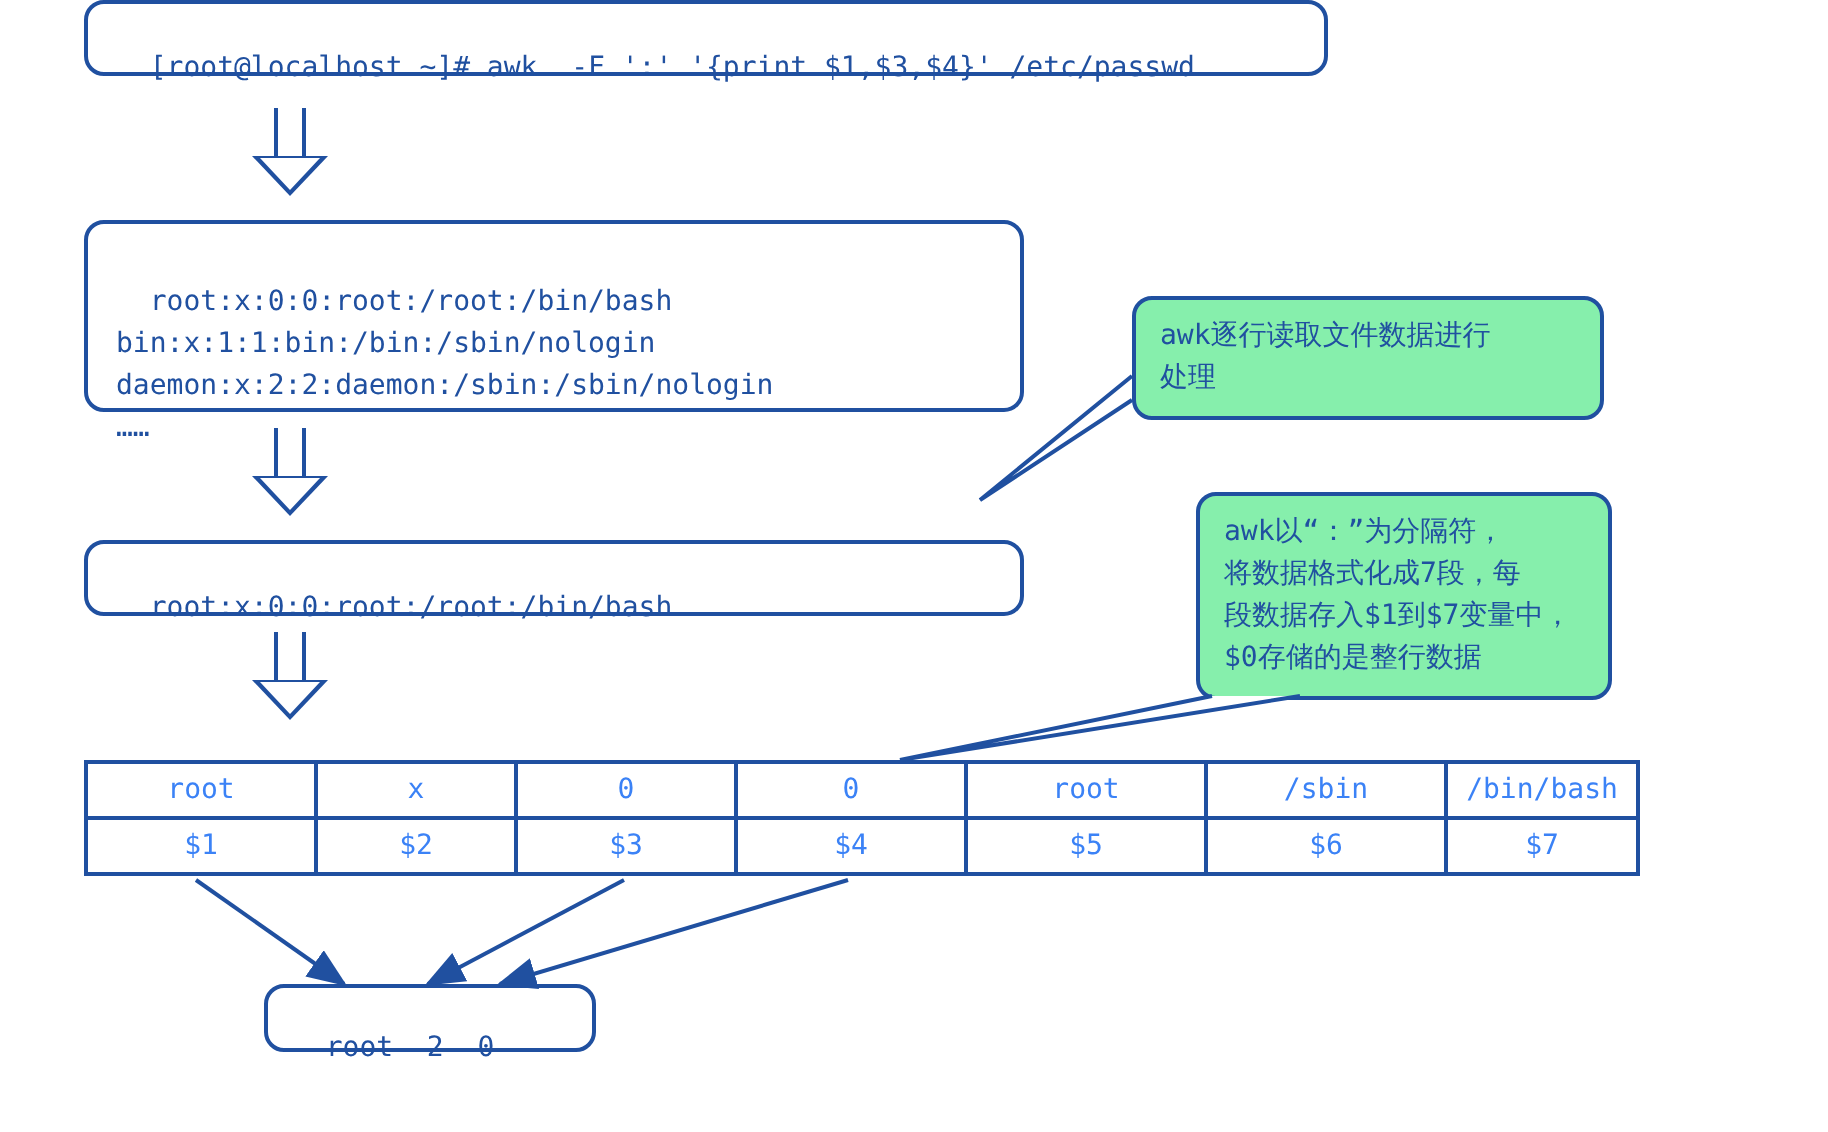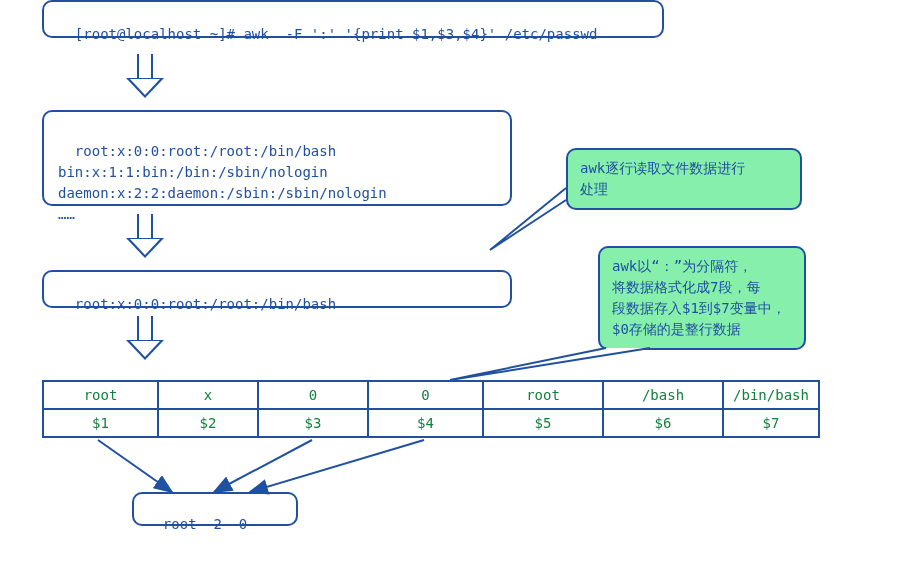--- a/index.html
+++ b/index.html
@@ -61,21 +61,21 @@
     left: -15px;
     top: -19px;
     width: 0; height: 0;
     border-left: 15px solid transparent;
     border-right: 15px solid transparent;
     border-top: 16px solid #fff;
   }
   table.fields {
     position: absolute;
     border-collapse: collapse;
-    color: #15803d;
+    color: #3b82f6;
   }
   table.fields td {
     border: 2px solid #2050a0;
     text-align: center;
     height: 28px;
     padding: 0 4px;
     font-family: monospace;
   }
   svg.overlay {
     position: absolute;
@@ -130,21 +130,21 @@
 </div>
 
 <table class="fields" style="left:42px; top:380px;">
   <tbody>
       <tr>
     <td style="width: 115px;">root</td>
     <td style="width: 100px;">x</td>
     <td style="width: 110px;">0</td>
     <td style="width: 115px;">0</td>
     <td style="width: 120px;">root</td>
-    <td style="width: 120px;">/bash</td>
+    <td style="width: 120px;">/sbin</td>
     <td style="width: 96px;">/bin/bash</td>
   </tr>
   <tr>
     <td>$1</td>
     <td>$2</td>
     <td>$3</td>
     <td>$4</td>
     <td>$5</td>
     <td>$6</td>
     <td>$7</td>

